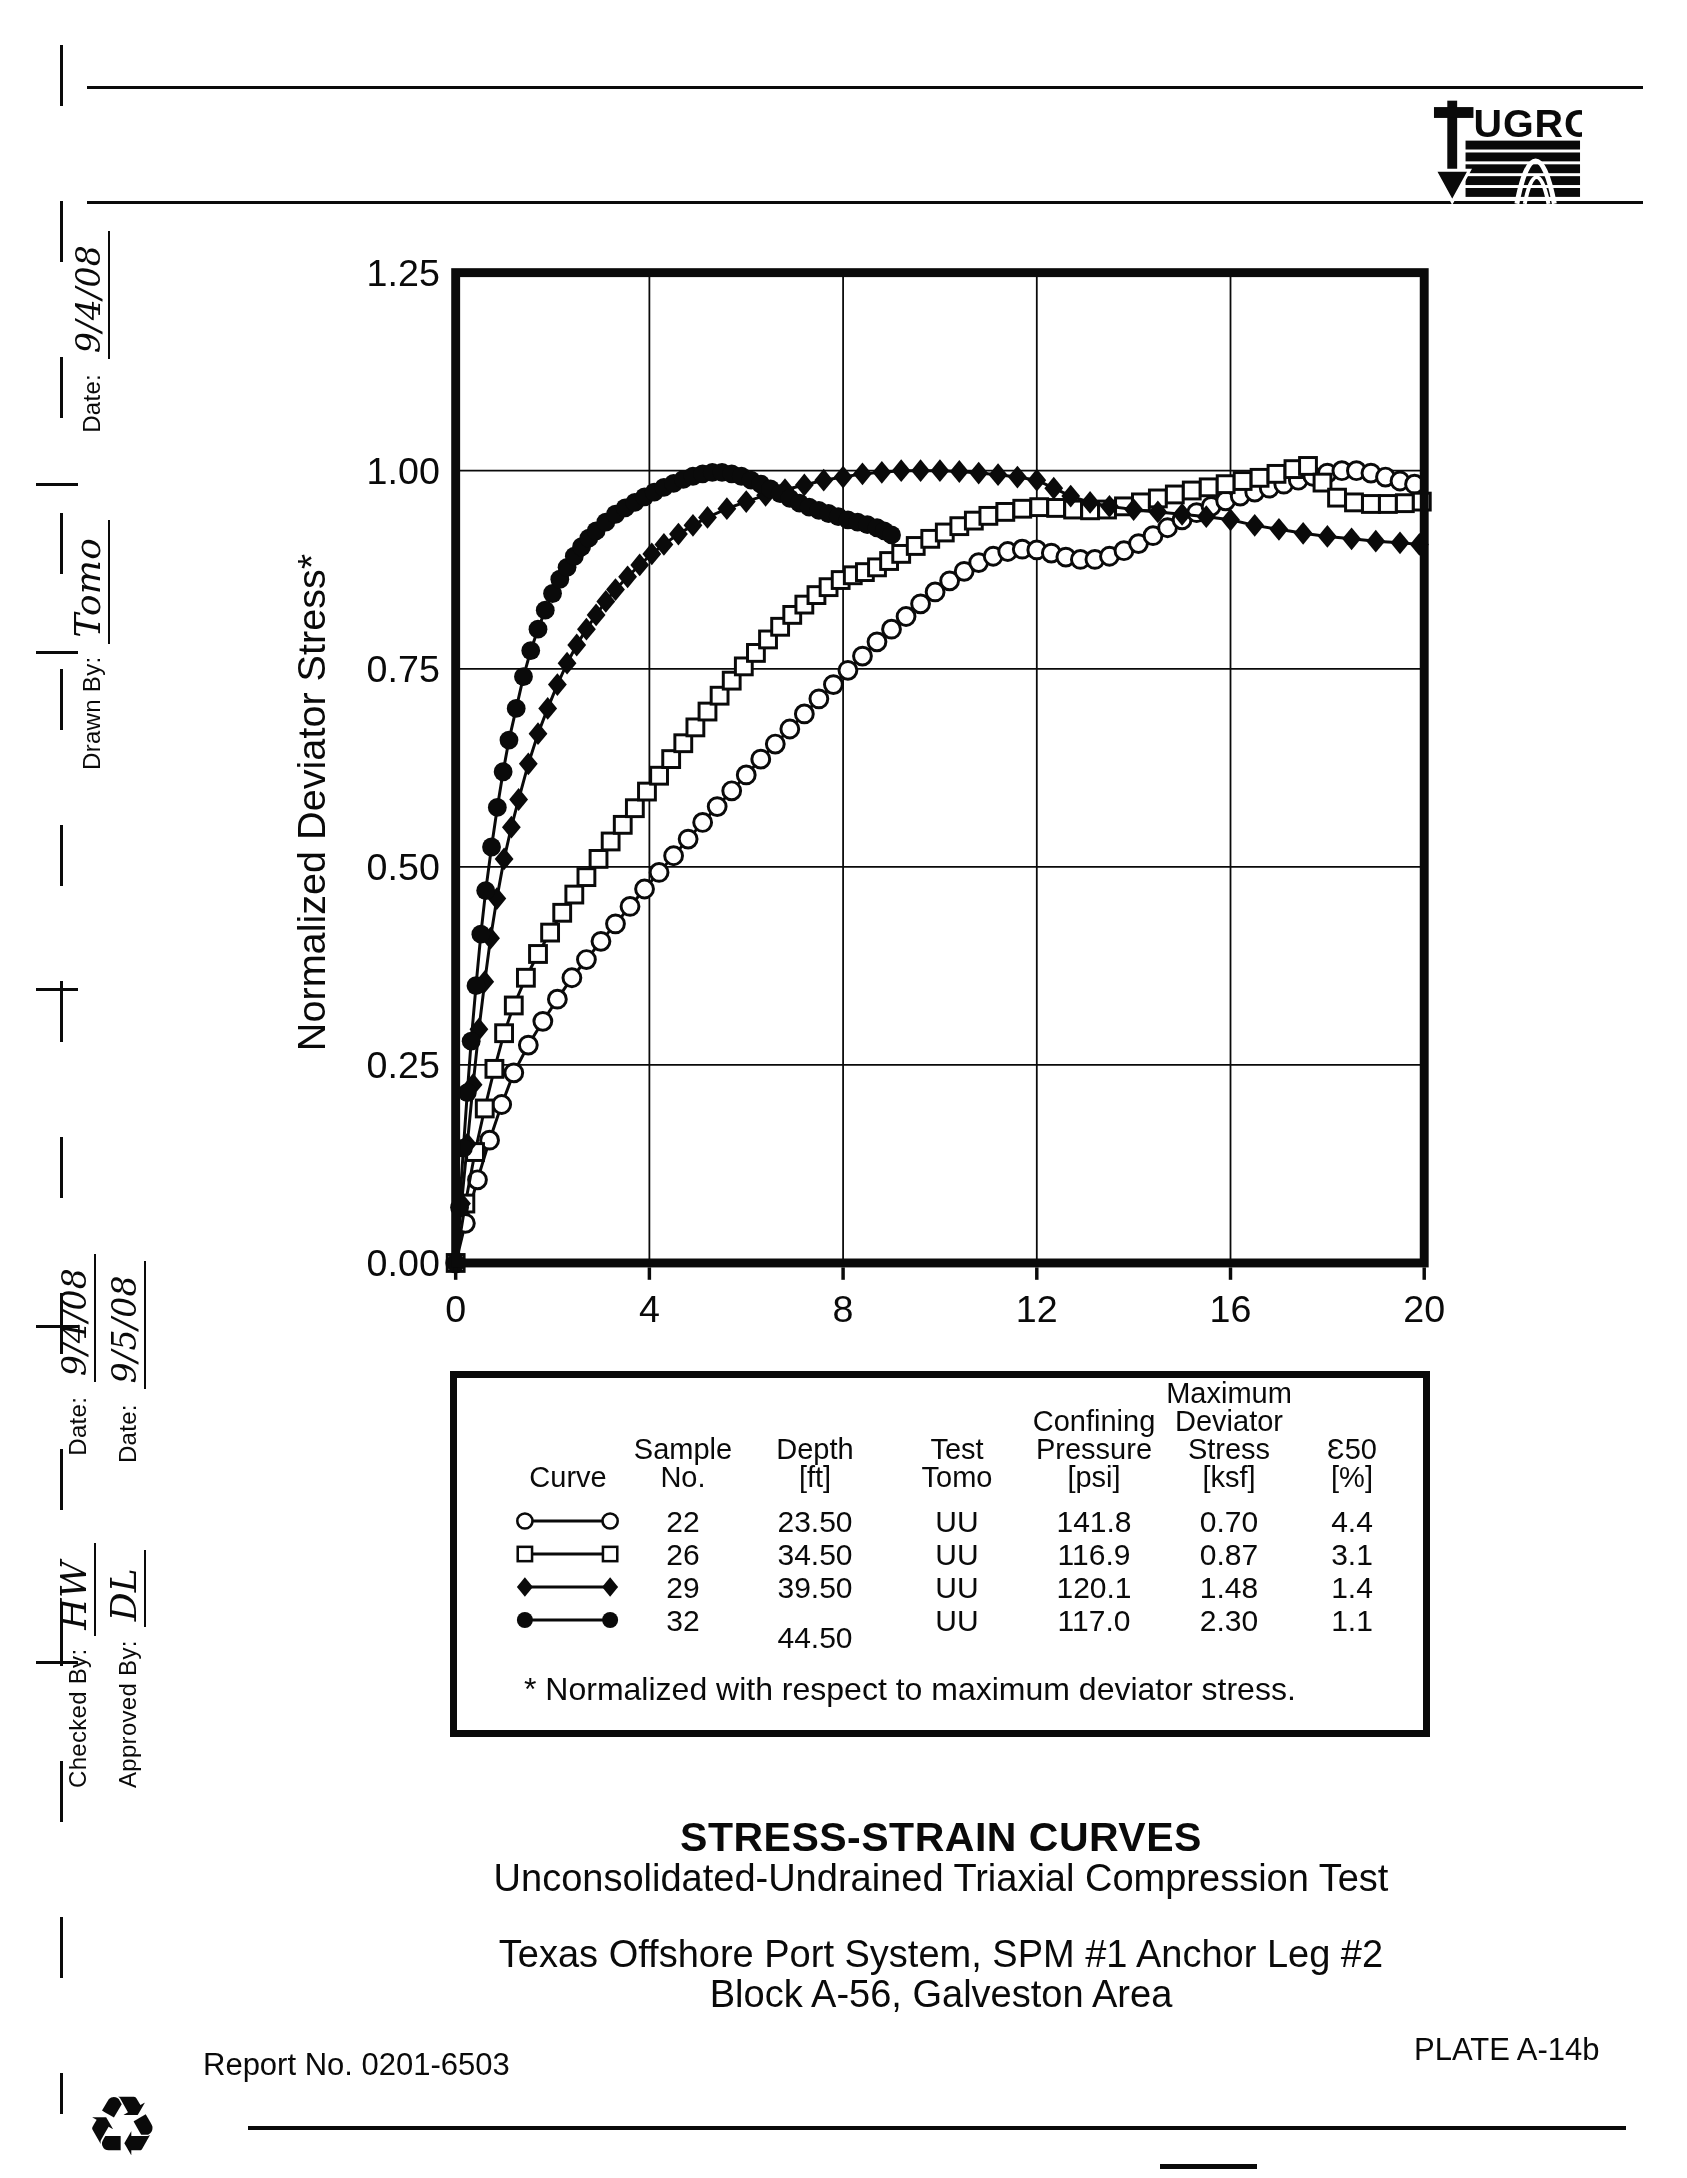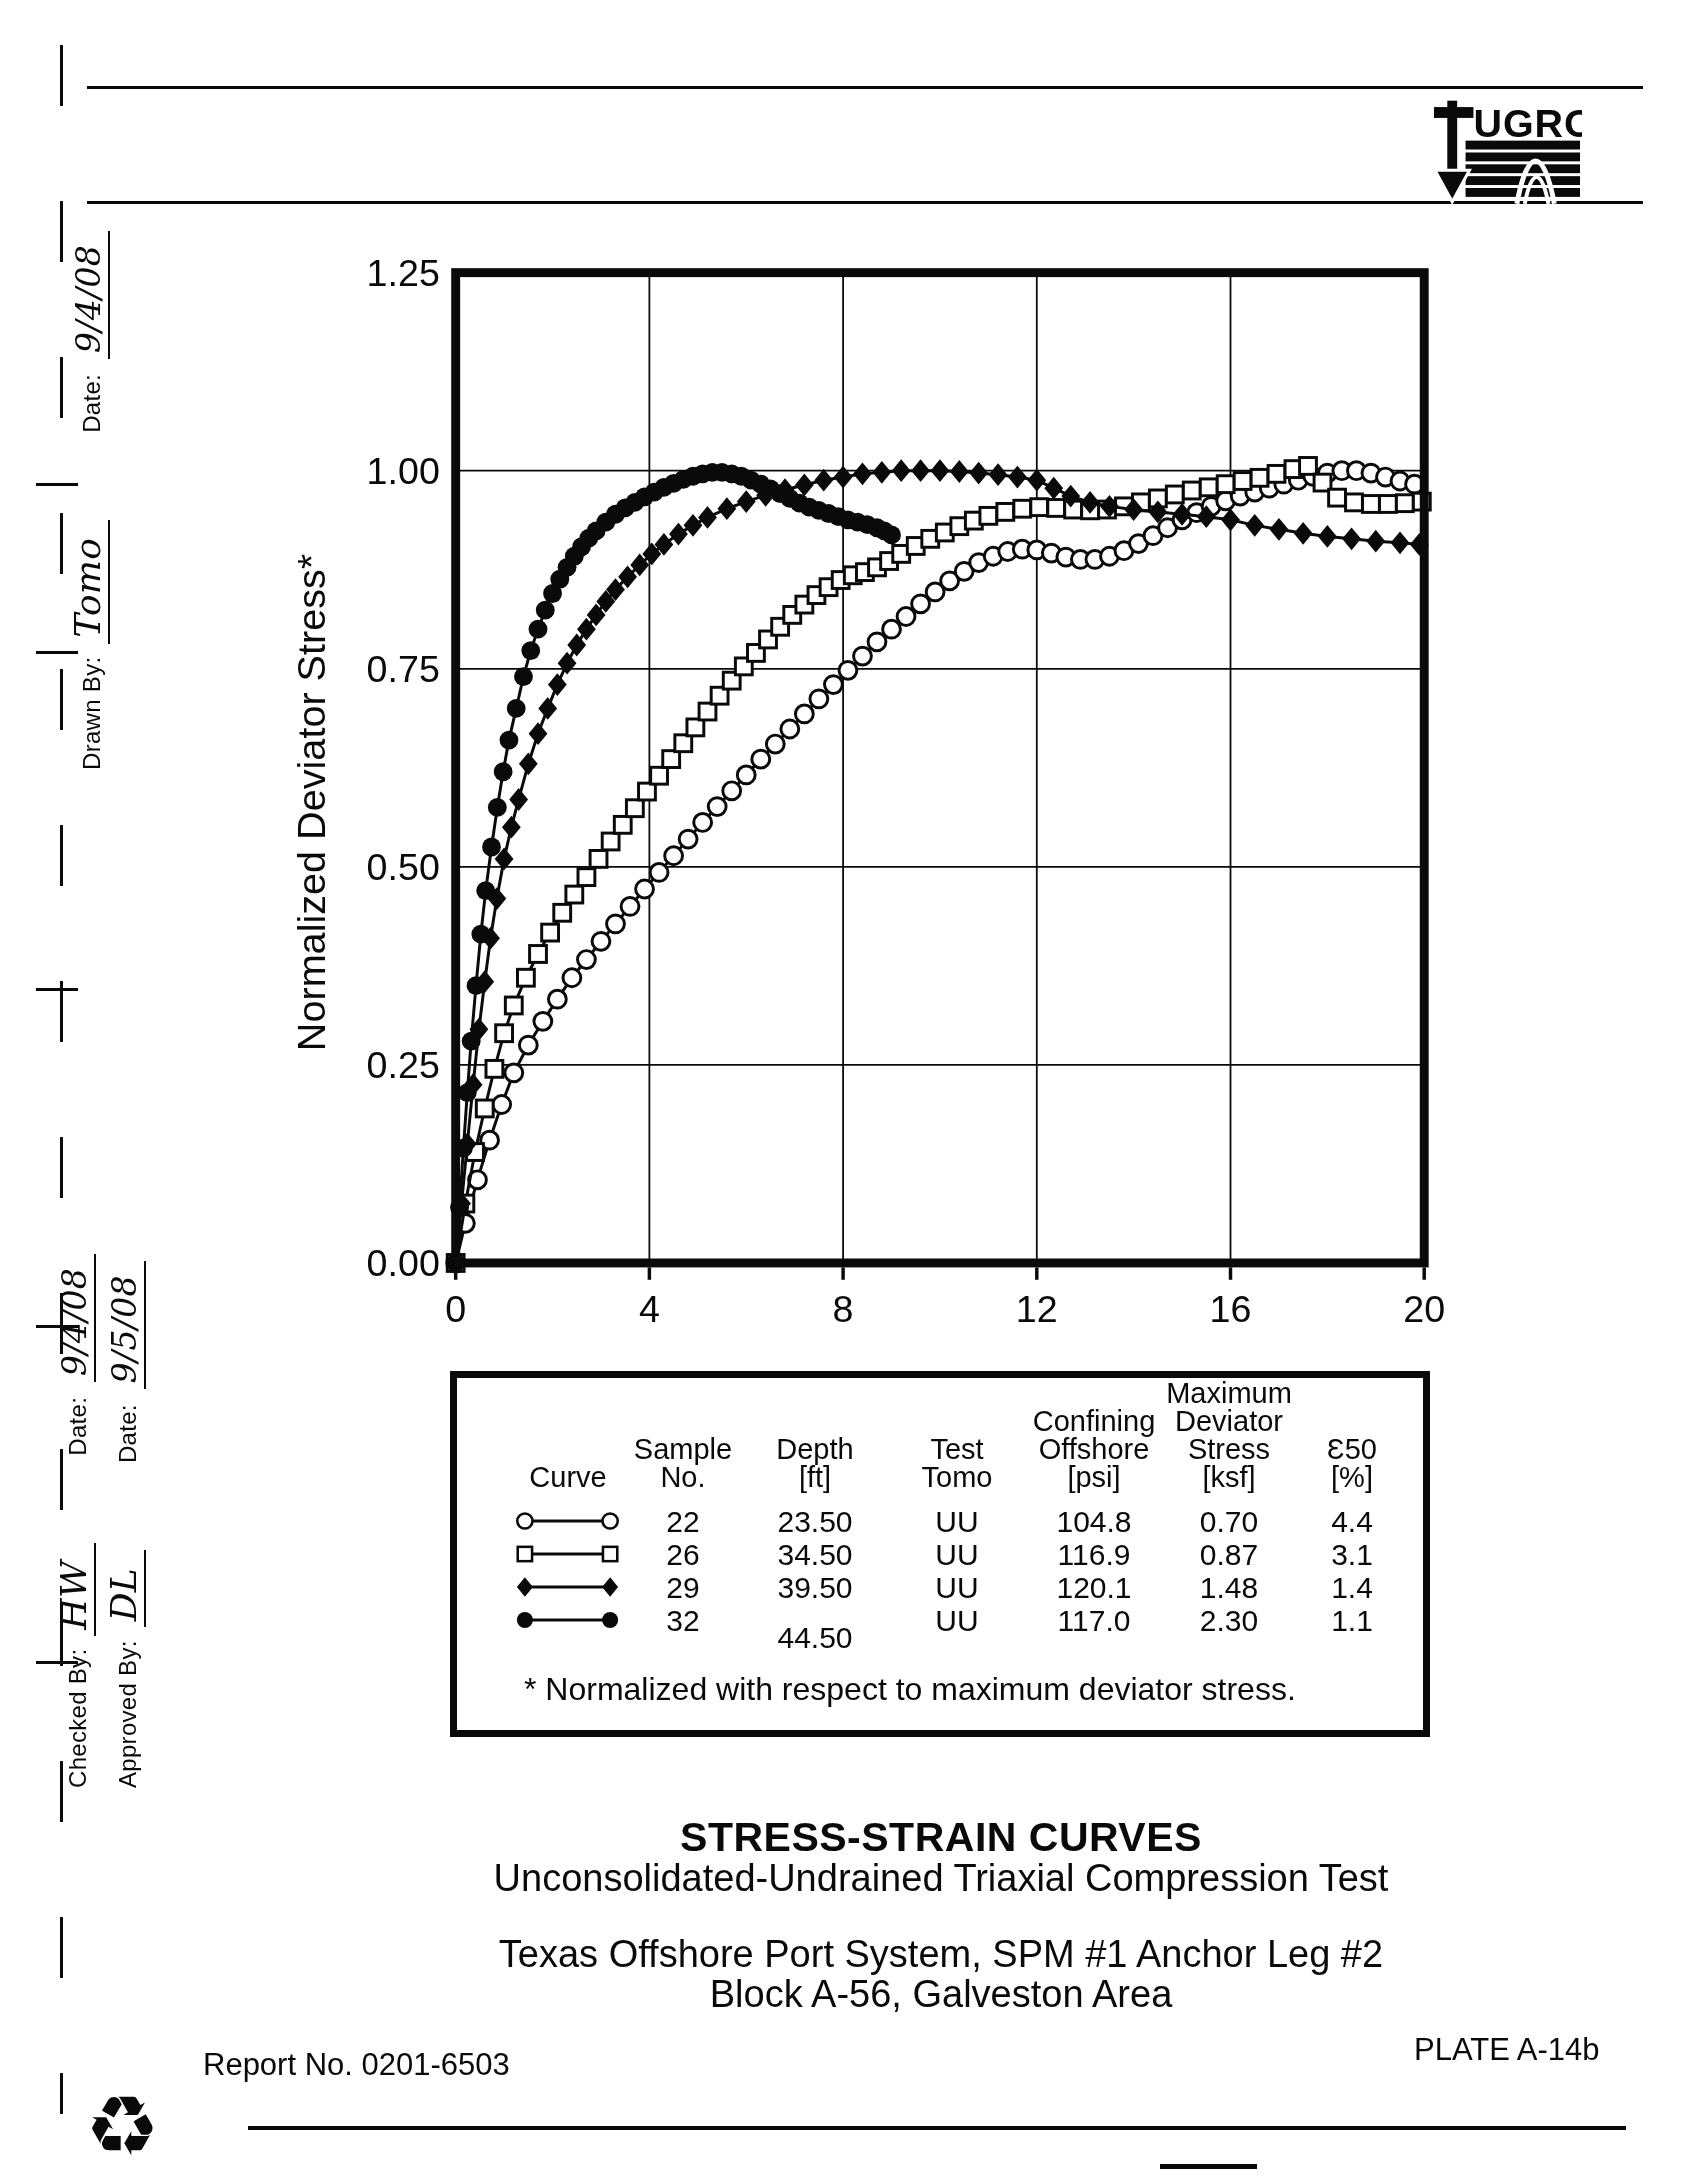--- a/index.html
+++ b/index.html
@@ -428,42 +428,42 @@
       <div class="lh" style="left: 269px;">
         <div>Depth</div>
         <div>[ft]</div>
       </div>
       <div class="lh" style="left: 411px;">
         <div>Test</div>
         <div>Tomo</div>
       </div>
       <div class="lh" style="left: 548px;">
         <div>Confining</div>
-        <div>Offshore</div>
+        <div>Pressure</div>
         <div>[psi]</div>
       </div>
       <div class="lh" style="left: 683px;">
         <div>Maximum</div>
         <div>Deviator</div>
         <div>Stress</div>
         <div>[ksf]</div>
       </div>
       <div class="lh" style="left: 806px;">
         <div>Ɛ50</div>
         <div>[%]</div>
       </div>
       <div class="lsym" style="left: 56px; top: 131px;"><svg viewBox="0 0 110 24" width="109" height="24">
           <line x1="10" y1="12" x2="100" y2="12" stroke="#0a0a0a" stroke-width="3"></line>
           <circle cx="12" cy="12" r="7.6499999999999995" fill="#fff" stroke="#0a0a0a" stroke-width="2.55"></circle>
           <circle cx="98" cy="12" r="7.6499999999999995" fill="#fff" stroke="#0a0a0a" stroke-width="2.55"></circle>
         </svg></div>
       <div class="lcell" style="left: 137px; top: 127px;">22</div>
       <div class="lcell" style="left: 269px; top: 127px;">23.50</div>
       <div class="lcell" style="left: 411px; top: 127px;">UU</div>
-      <div class="lcell" style="left: 548px; top: 127px;">104.8</div>
+      <div class="lcell" style="left: 548px; top: 127px;">141.8</div>
       <div class="lcell" style="left: 683px; top: 127px;">0.70</div>
       <div class="lcell" style="left: 806px; top: 127px;">4.4</div>
       <div class="lsym" style="left: 56px; top: 164px;"><svg viewBox="0 0 110 24" width="109" height="24">
           <line x1="10" y1="12" x2="100" y2="12" stroke="#0a0a0a" stroke-width="3"></line>
           <rect x="4.775" y="4.775" width="14.45" height="14.45" fill="#fff" stroke="#0a0a0a" stroke-width="2.55"></rect>
           <rect x="90.775" y="4.775" width="14.45" height="14.45" fill="#fff" stroke="#0a0a0a" stroke-width="2.55"></rect>
         </svg></div>
       <div class="lcell" style="left: 137px; top: 160px;">26</div>
       <div class="lcell" style="left: 269px; top: 160px;">34.50</div>
       <div class="lcell" style="left: 411px; top: 160px;">UU</div>

